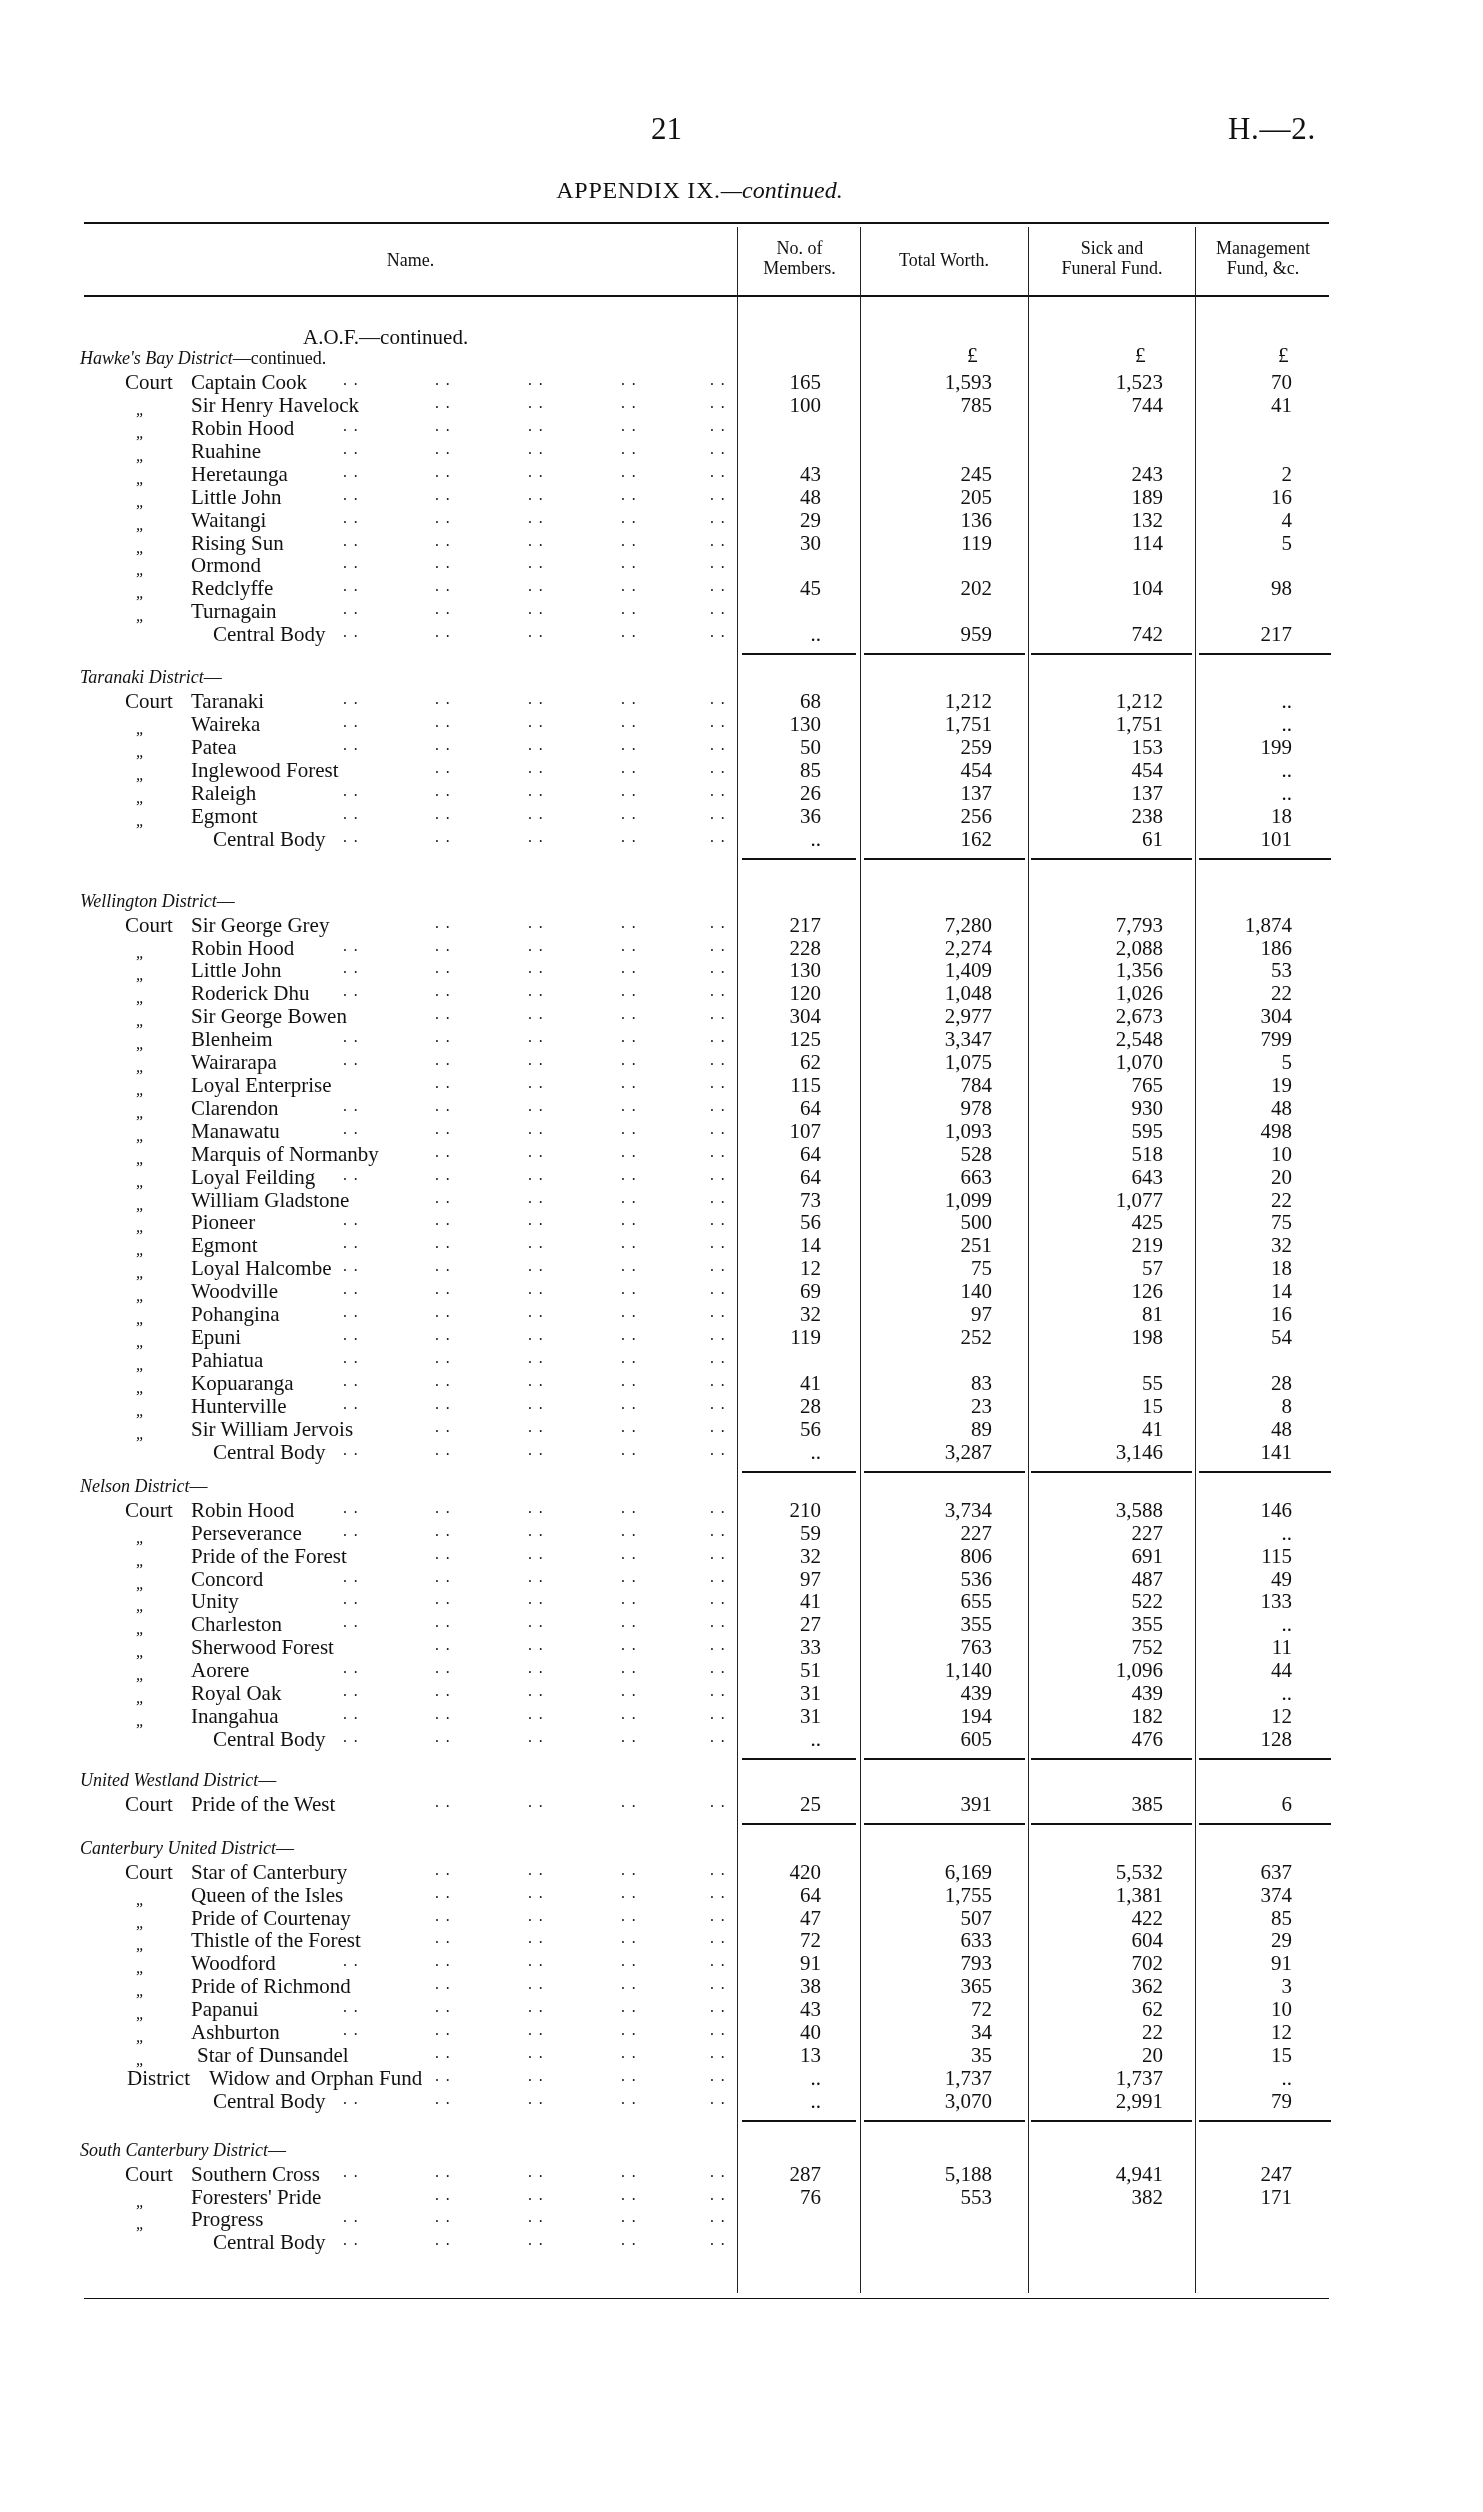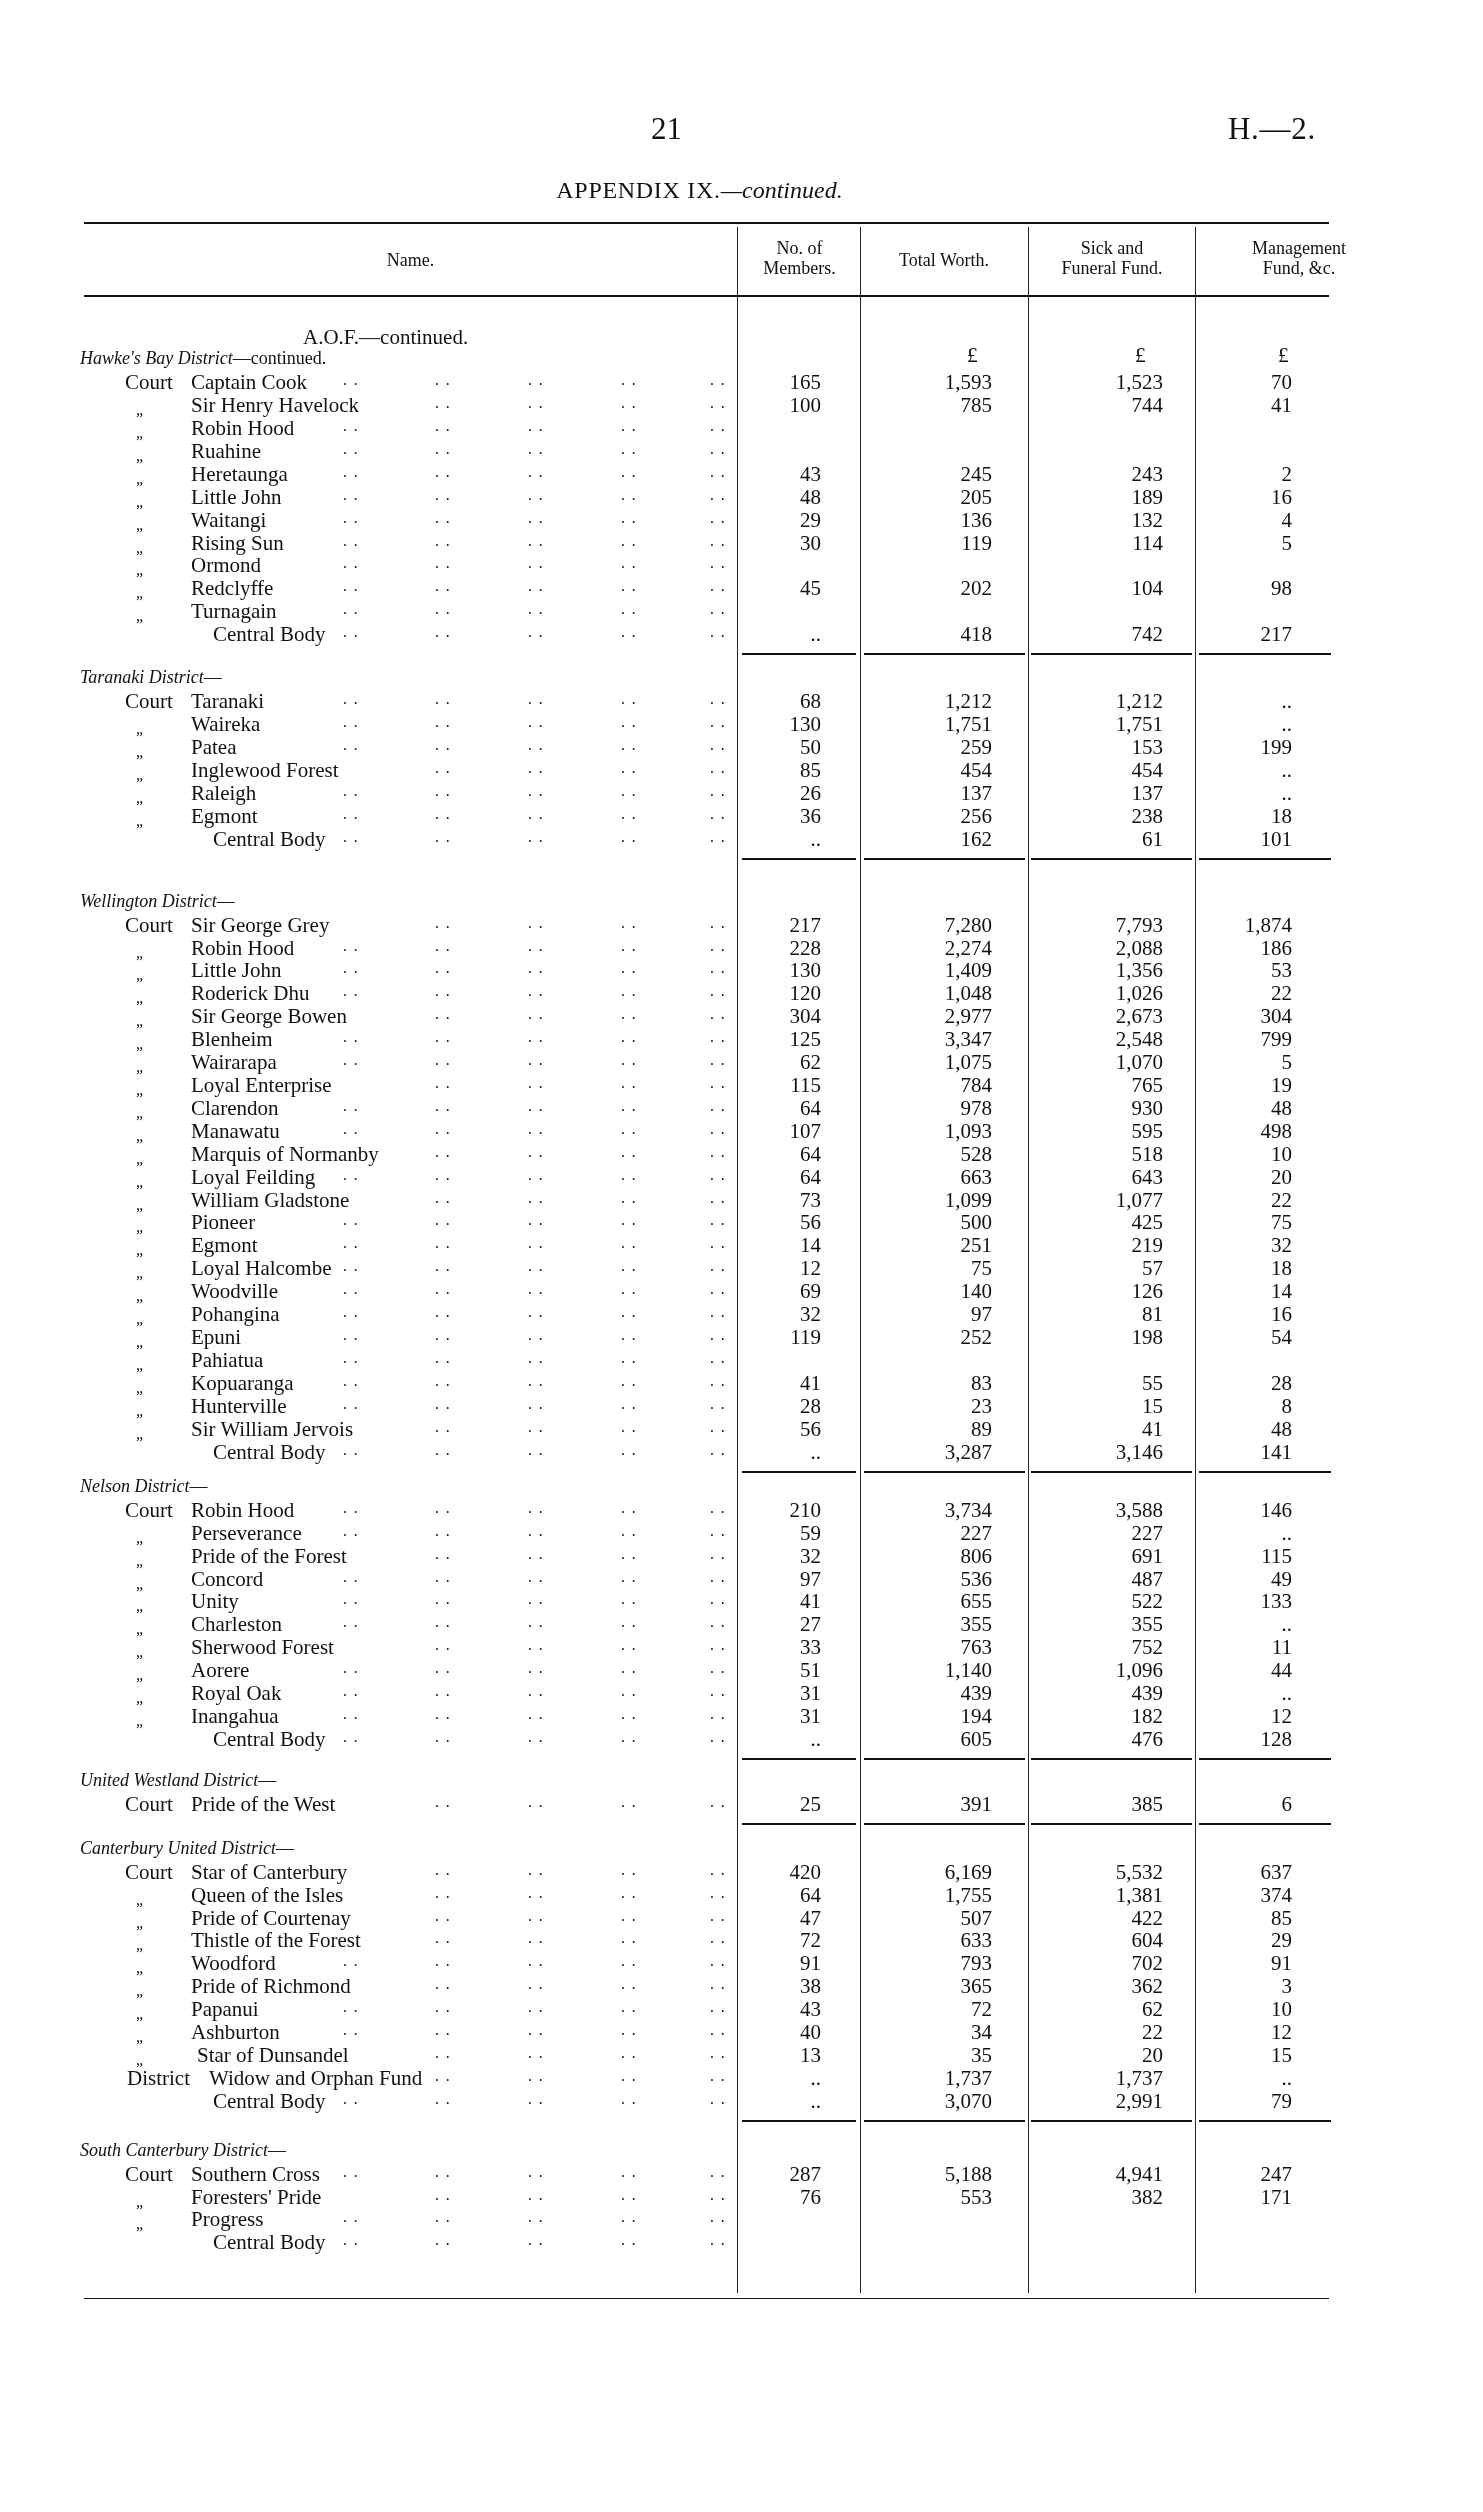--- a/index.html
+++ b/index.html
@@ -44,21 +44,21 @@
 <div class="hdr" style="left:84px;width:653px;top:250px;"><span>Name.</span></div>
 <div class="hdr" style="left:739px;width:121px;top:238px;">
     <div>No. of</div>
     <div>Members.</div>
   </div>
 <div class="hdr" style="left:860px;width:168px;top:250px;"><span>Total Worth.</span></div>
 <div class="hdr" style="left:1028px;width:168px;top:238px;">
     <div>Sick and</div>
     <div>Funeral Fund.</div>
   </div>
-<div class="hdr" style="left:1195px;width:136px;top:238px;padding-left:36px;">
+<div class="hdr" style="left:1195px;width:136px;top:238px;">
     <div>Management</div>
     <div>Fund, &amp;c.</div>
   </div>
 
 <div class="vline" style="left:737px;top:227px;height:2066px;"></div>
 <div class="vline" style="left:860px;top:227px;height:2066px;"></div>
 <div class="vline" style="left:1028px;top:227px;height:2066px;"></div>
 <div class="vline" style="left:1195px;top:227px;height:2066px;"></div>
 
 <div class="rule" style="top:2298px;height:1.4px;"></div>
@@ -213,21 +213,21 @@
       <span class="num c4"></span>
     </div>
     <div class="row" style="top: 623px;">
       <span class="name" style="left: 213px;">Central Body</span>
       <span class="dots" style="left: 343px;">. .</span>
       <span class="dots" style="left: 435px;">. .</span>
       <span class="dots" style="left: 528px;">. .</span>
       <span class="dots" style="left: 621px;">. .</span>
       <span class="dots" style="left: 710px;">. .</span>
       <span class="num c1">..</span>
-      <span class="num c2">418</span>
+      <span class="num c2">959</span>
       <span class="num c3">742</span>
       <span class="num c4">217</span>
     </div>
     <div class="seg" style="left: 742px; width: 114px; top: 653px;"></div>
     <div class="seg" style="left: 864px; width: 161px; top: 653px;"></div>
     <div class="seg" style="left: 1031px; width: 161px; top: 653px;"></div>
     <div class="seg" style="left: 1199px; width: 132px; top: 653px;"></div>
     <div class="district" style="top: 667px;"><span>Taranaki District</span><span style="font-style: normal;">—</span></div>
     <div class="row" style="top: 690px;">
       <span class="name" style="left: 125px;">Court</span>

